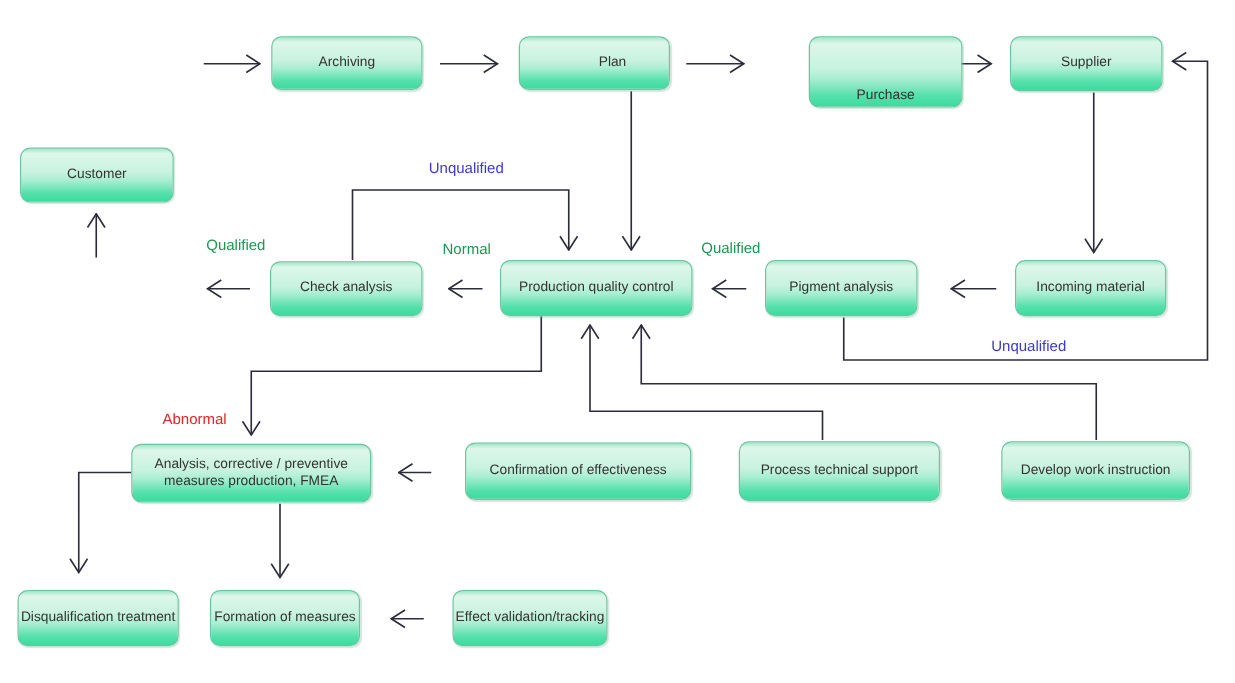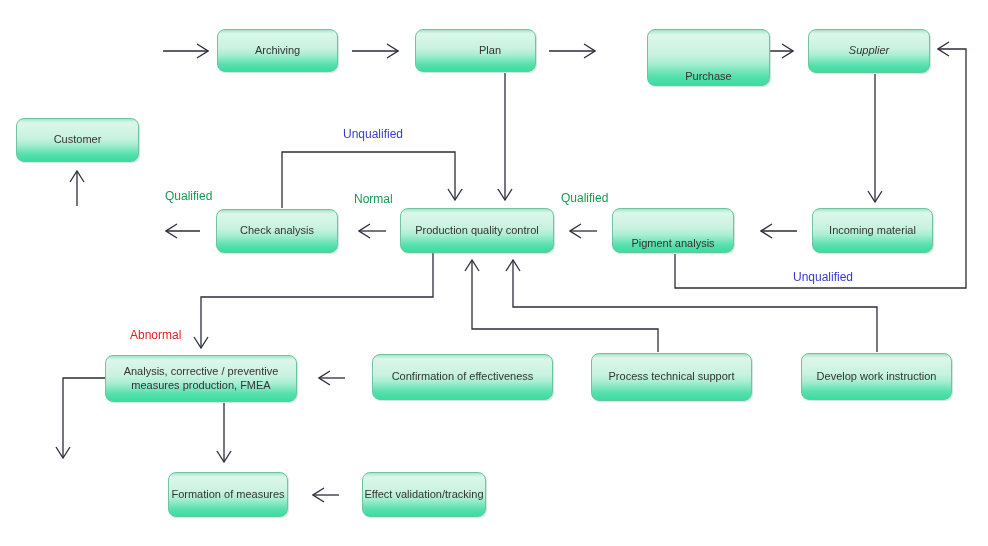--- a/index.html
+++ b/index.html
@@ -86,50 +86,53 @@
     </svg>
     <div class="node" style="left: 217px; top: 29px; width: 121px; height: 43px;">
       <span>Archiving</span>
     </div>
     <div class="node" style="left: 415px; top: 29px; width: 121px; height: 43px; padding-left: 32px;">
       <span>Plan</span>
     </div>
     <div class="node" style="left: 647px; top: 29px; width: 123px; height: 57px; align-items: flex-end;">
       <span>Purchase</span>
     </div>
-    <div class="node" style="left: 808px; top: 29px; width: 122px; height: 44px; font-style: italic;">
+    <div class="node" style="left: 808px; top: 29px; width: 122px; height: 44px;">
       <span>Supplier</span>
     </div>
     <div class="node" style="left: 16px; top: 118px; width: 123px; height: 44px;">
       <span>Customer</span>
     </div>
     <div class="node" style="left: 216px; top: 209px; width: 122px; height: 44px;">
       <span>Check analysis</span>
     </div>
     <div class="node" style="left: 400px; top: 208px; width: 154px; height: 45px;">
       <span>Production quality control</span>
     </div>
-    <div class="node" style="left: 612px; top: 208px; width: 122px; height: 45px; align-items: flex-end;">
+    <div class="node" style="left: 612px; top: 208px; width: 122px; height: 45px;">
       <span>Pigment analysis</span>
     </div>
     <div class="node" style="left: 812px; top: 208px; width: 121px; height: 45px;">
       <span>Incoming material</span>
     </div>
     <div class="node wrap" style="left: 105px; top: 355px; width: 192px; height: 47px;">
       <span>Analysis, corrective / preventive measures production, FMEA</span>
     </div>
     <div class="node" style="left: 372px; top: 354px; width: 181px; height: 46px;">
       <span>Confirmation of effectiveness</span>
     </div>
     <div class="node" style="left: 591px; top: 353px; width: 161px; height: 48px;">
       <span>Process technical support</span>
     </div>
     <div class="node" style="left: 801px; top: 353px; width: 151px; height: 47px;">
       <span>Develop work instruction</span>
     </div>
+    <div class="node" style="left: 14px; top: 472px; width: 129px; height: 45px;">
+      <span>Disqualification treatment</span>
+    </div>
     <div class="node" style="left: 168px; top: 472px; width: 120px; height: 45px;">
       <span>Formation of measures</span>
     </div>
     <div class="node" style="left: 362px; top: 472px; width: 124px; height: 45px;">
       <span>Effect validation/tracking</span>
     </div>
     <span class="edge-label" style="left: 343px; top: 127px; color: rgb(58, 58, 206);">Unqualified</span>
     <span class="edge-label" style="left: 165px; top: 189px; color: rgb(22, 154, 80);">Qualified</span>
     <span class="edge-label" style="left: 354px; top: 192px; color: rgb(22, 154, 80);">Normal</span>
     <span class="edge-label" style="left: 561px; top: 191px; color: rgb(22, 154, 80);">Qualified</span>

